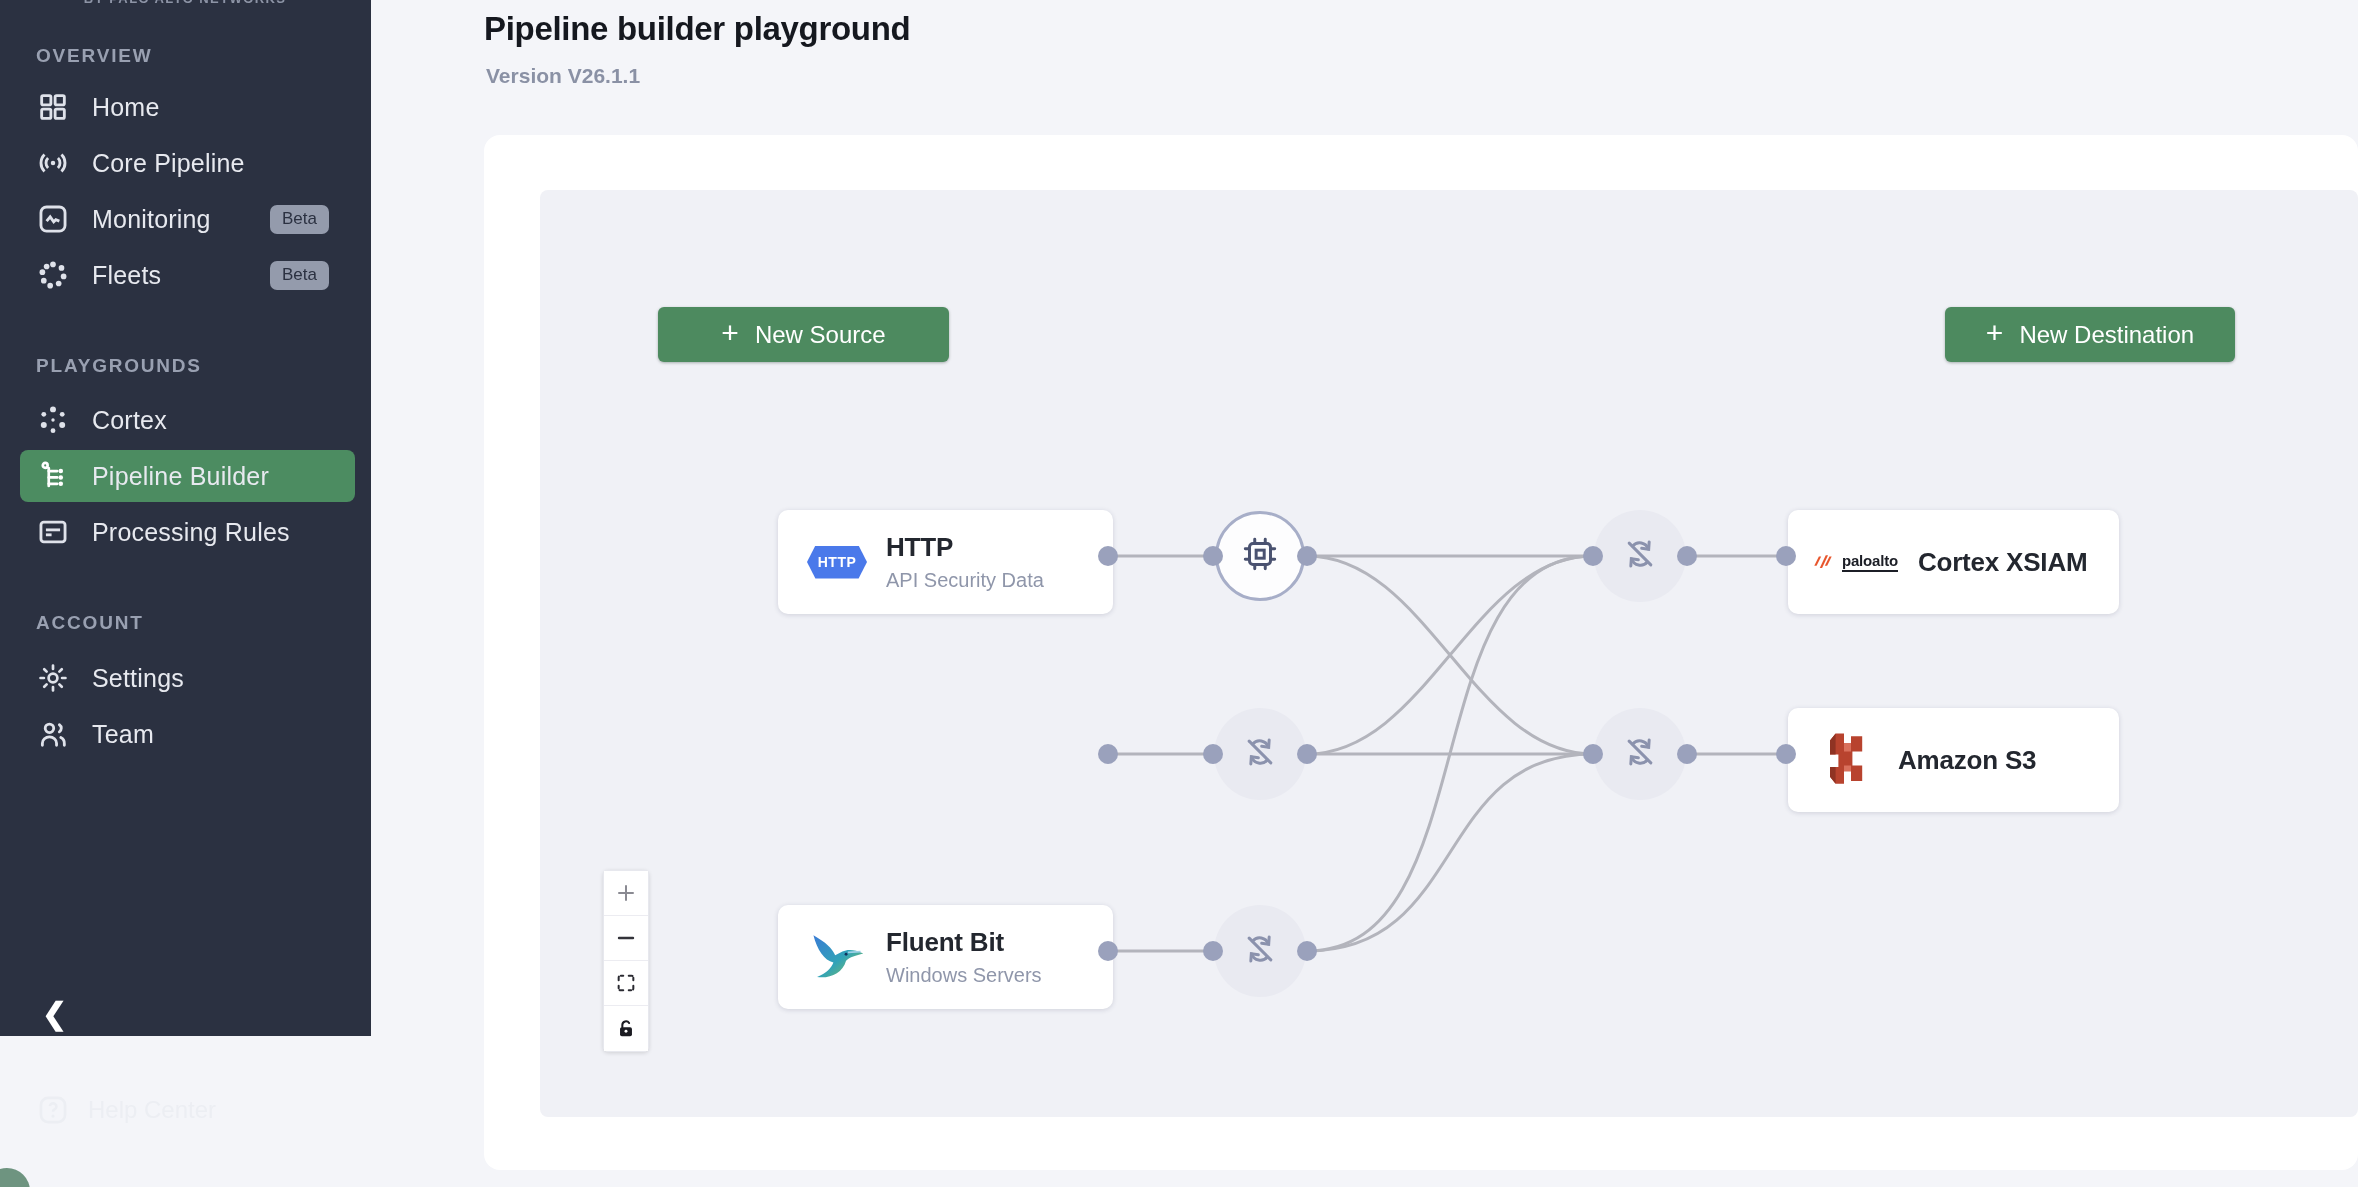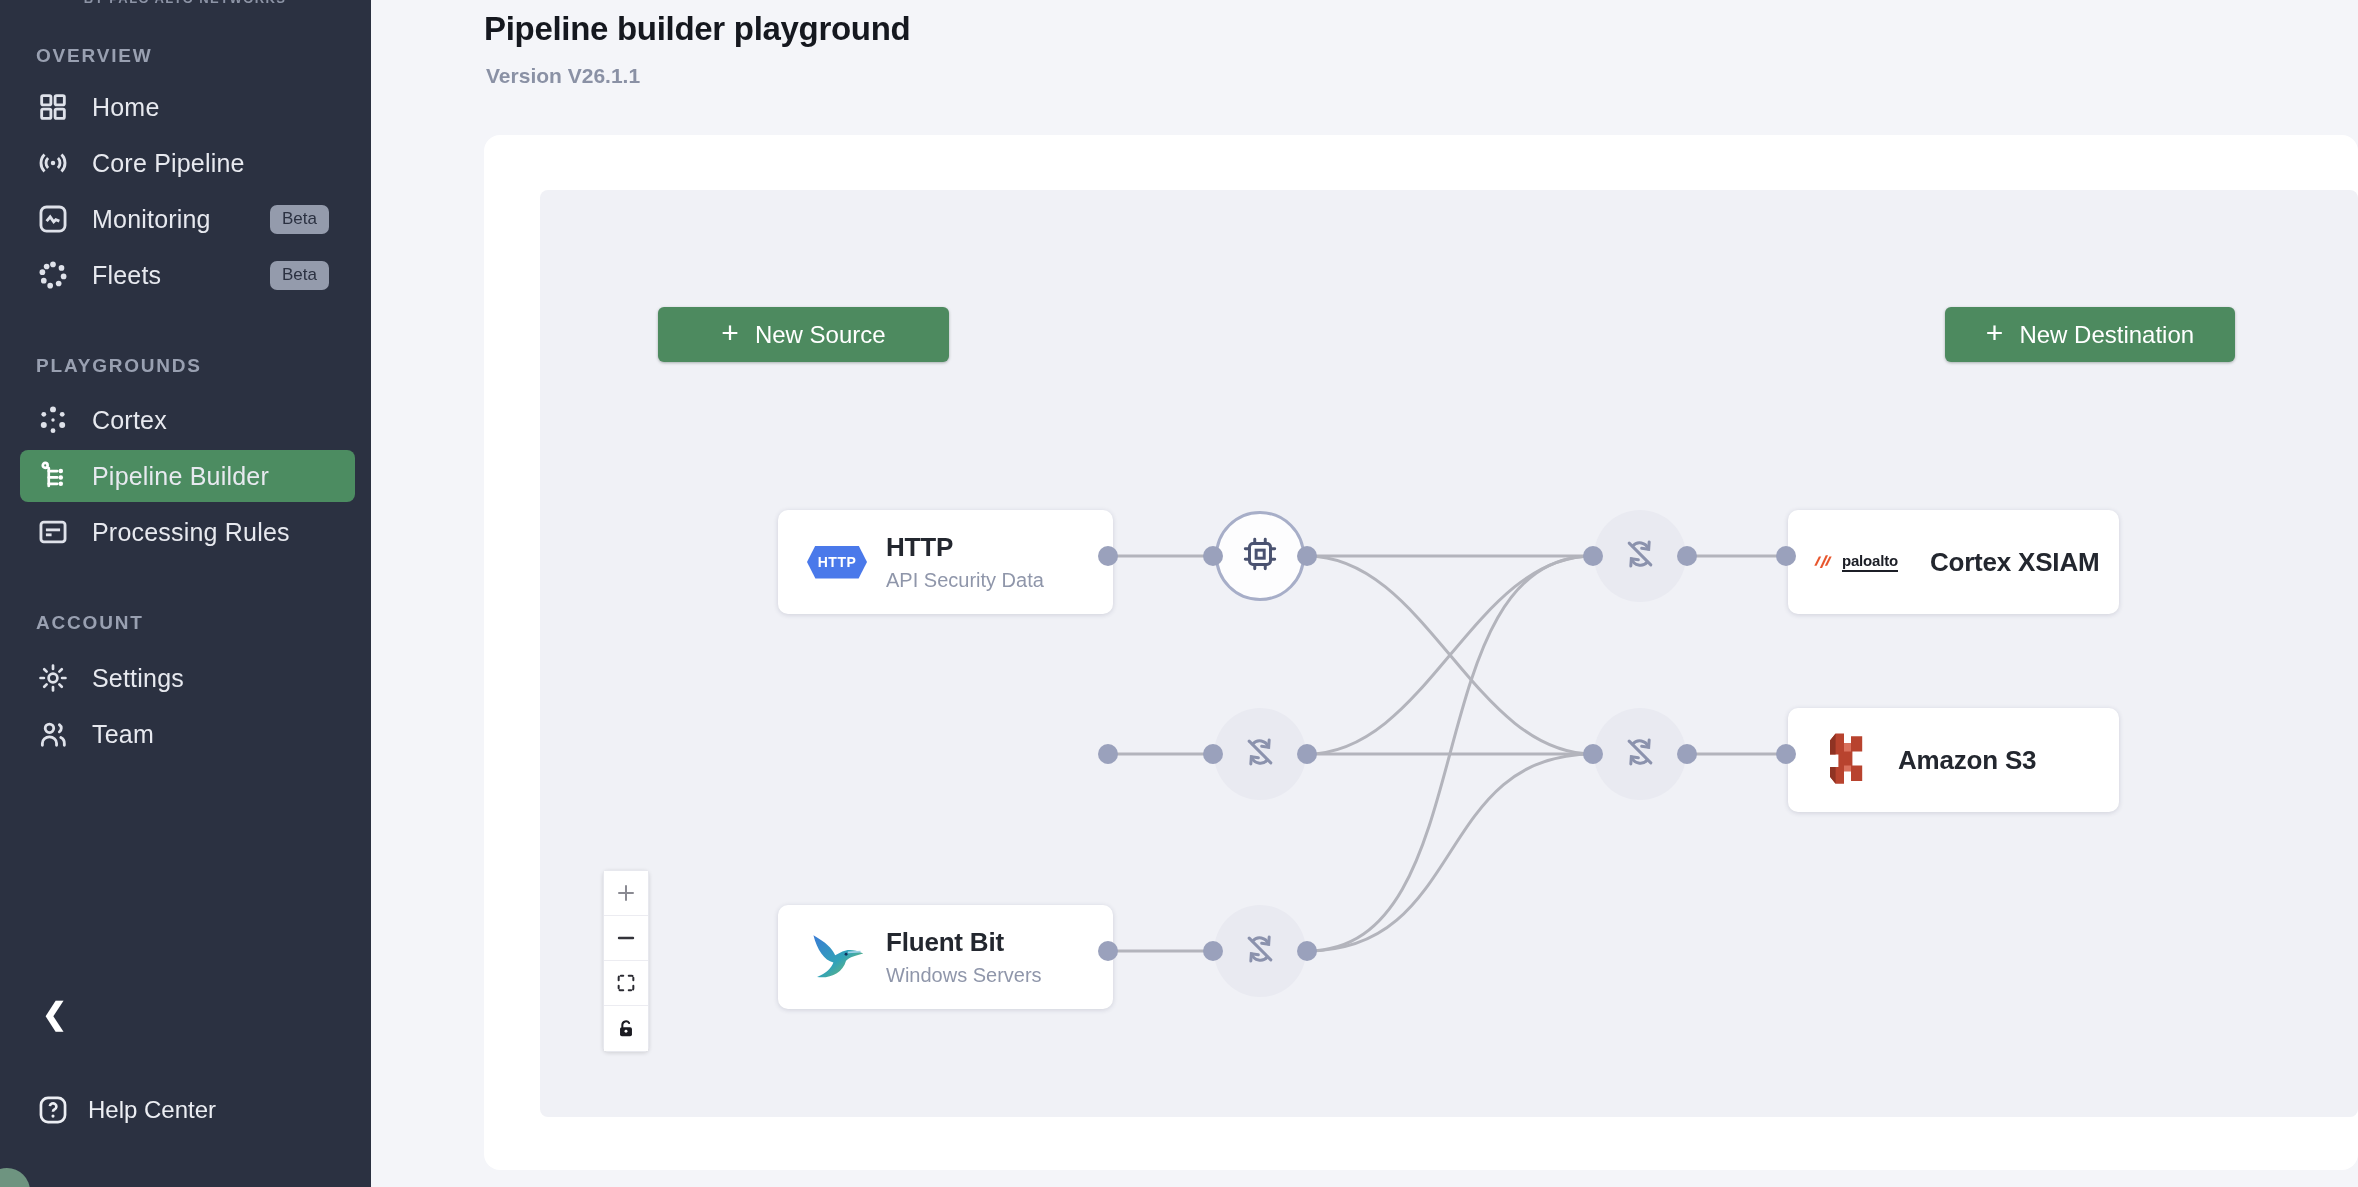--- a/index.html
+++ b/index.html
@@ -4,21 +4,21 @@
 <style>
   * { margin:0; padding:0; box-sizing:border-box; }
   html,body { background:#f4f5f9; }
   .page {
     position:relative; width:2358px; height:1187px; overflow:hidden;
     background:#f4f5f9; font-family:"Liberation Sans", sans-serif;
   }
 
   
   .sidebar {
-    position:absolute; left:0; top:0; width:371px; height:1187px;
+    position:absolute; left:0; top:0; width:371px; height:1036px;
     background:#2b3141; color:#e7e9ef;
   }
   .side-tagline {
     position:absolute; top:-9px; left:60px; width:250px; text-align:center;
     font-size:13px; font-weight:bold; letter-spacing:1.4px; color:#8d94a6; white-space:nowrap;
   }
   .section-label {
     position:absolute; left:36px; font-size:19px; font-weight:bold;
     letter-spacing:1.8px; color:#99a0b1;
   }
@@ -63,21 +63,21 @@
 
   
   .node {
     position:absolute; width:335px; height:104px; background:#ffffff; border-radius:10px;
     box-shadow:0 1px 5px rgba(40,45,80,.16); display:flex; align-items:center; cursor:pointer; z-index:4;
   }
   .node-icon { width:66px; margin-left:26px; display:flex; align-items:center; justify-content:center; flex:0 0 auto; }
   .node-text { margin-left:16px; }
   .node-title { font-size:26px; font-weight:600; color:#23272f; letter-spacing:-.2px; }
   .node-sub { font-size:20px; color:#8f96aa; margin-top:6px; }
-  .dest-title { font-size:26px; font-weight:600; color:#23272f; margin-left:32px; letter-spacing:-.2px; }
+  .dest-title { font-size:26px; font-weight:600; color:#23272f; margin-left:20px; letter-spacing:-.2px; }
 
   .http-badge {
     width:60px; height:33px; background:#4a79ea; color:#fff; display:flex; align-items:center; justify-content:center;
     font-size:14px; font-weight:bold; letter-spacing:.5px;
     clip-path:polygon(14% 0,86% 0,100% 50%,86% 100%,14% 100%,0 50%);
   }
   .syslog-diamond { width:44px; height:44px; background:#2d70c8; border-radius:5px; transform:rotate(45deg); position:relative; }
   .syslog-diamond::after { content:""; position:absolute; left:14px; top:14px; width:16px; height:16px; background:#ffffff; border-radius:2px; }
 
   .paloalto-logo { display:flex; align-items:center; gap:8px; margin-left:24px; }

